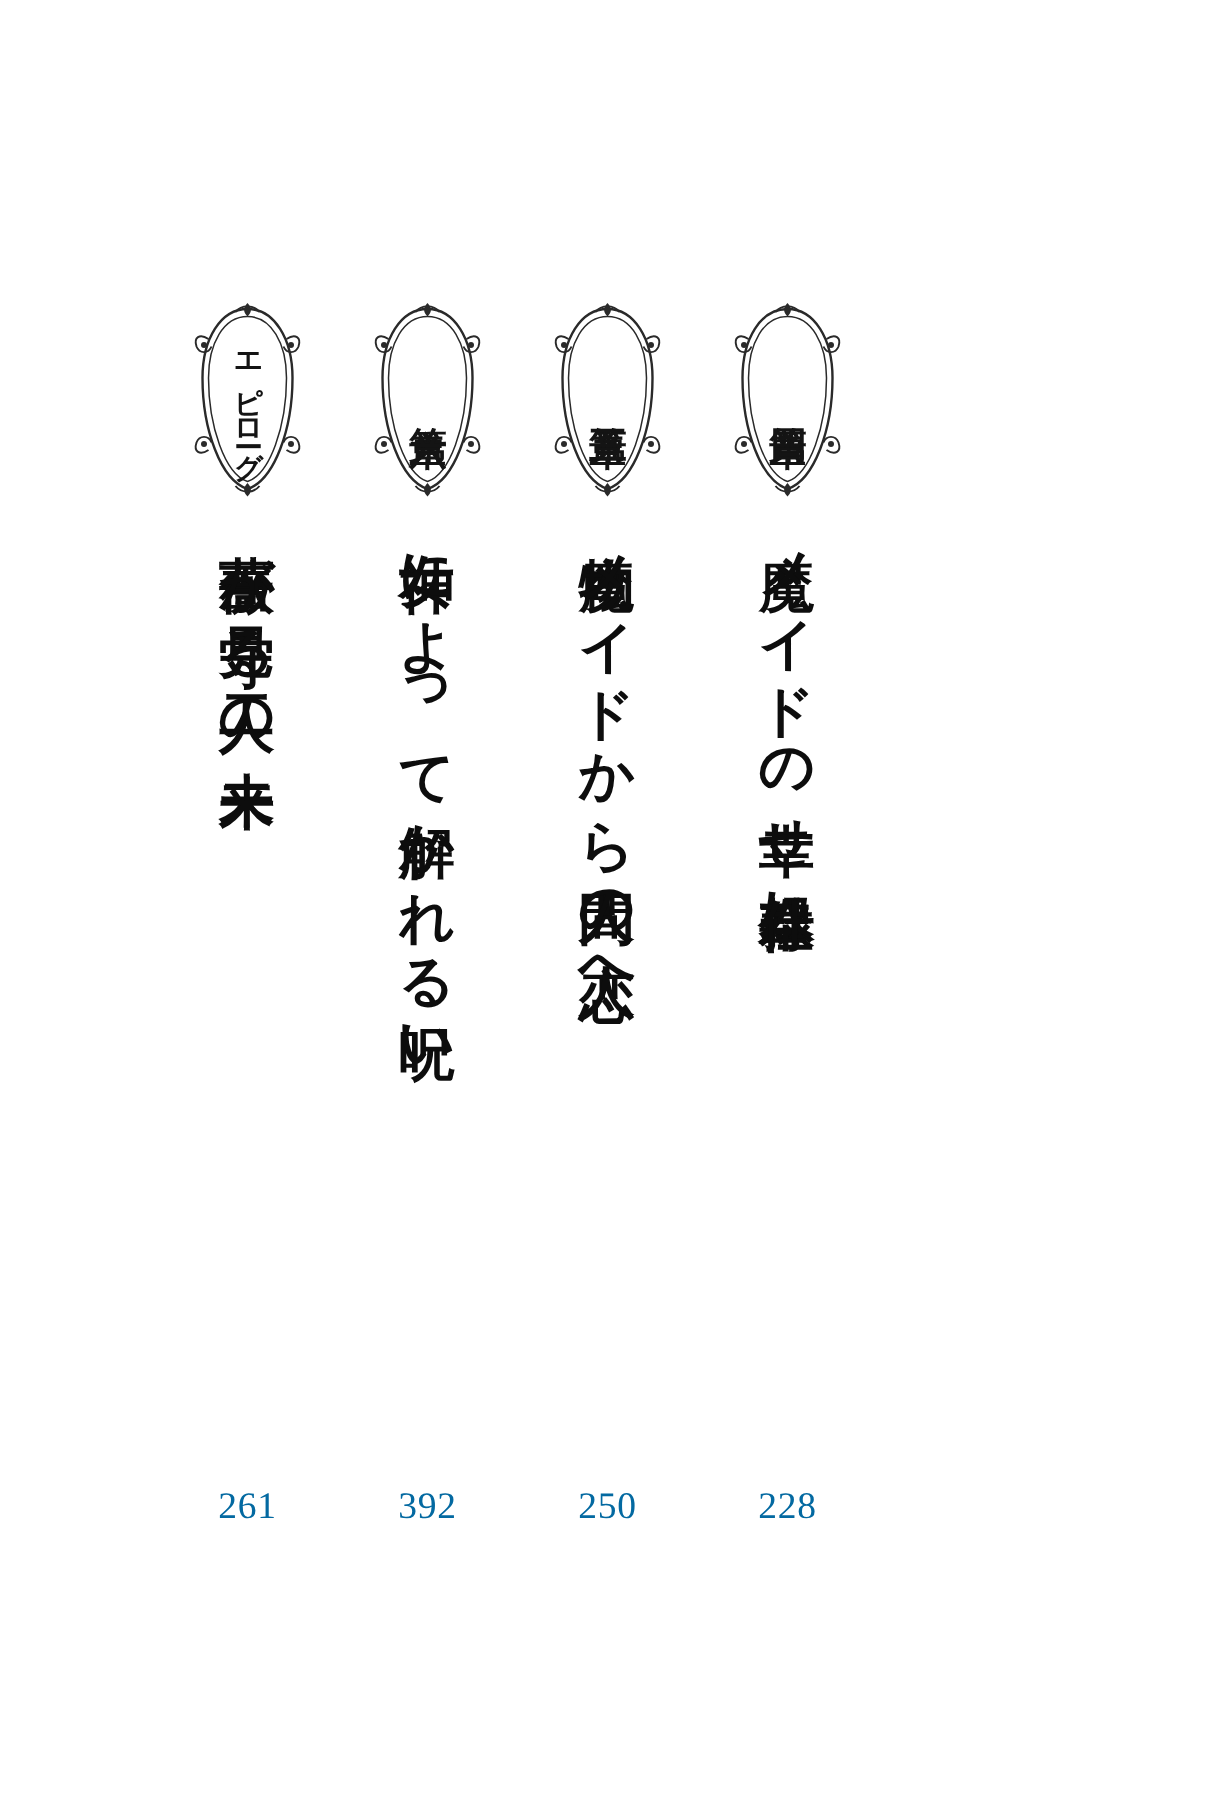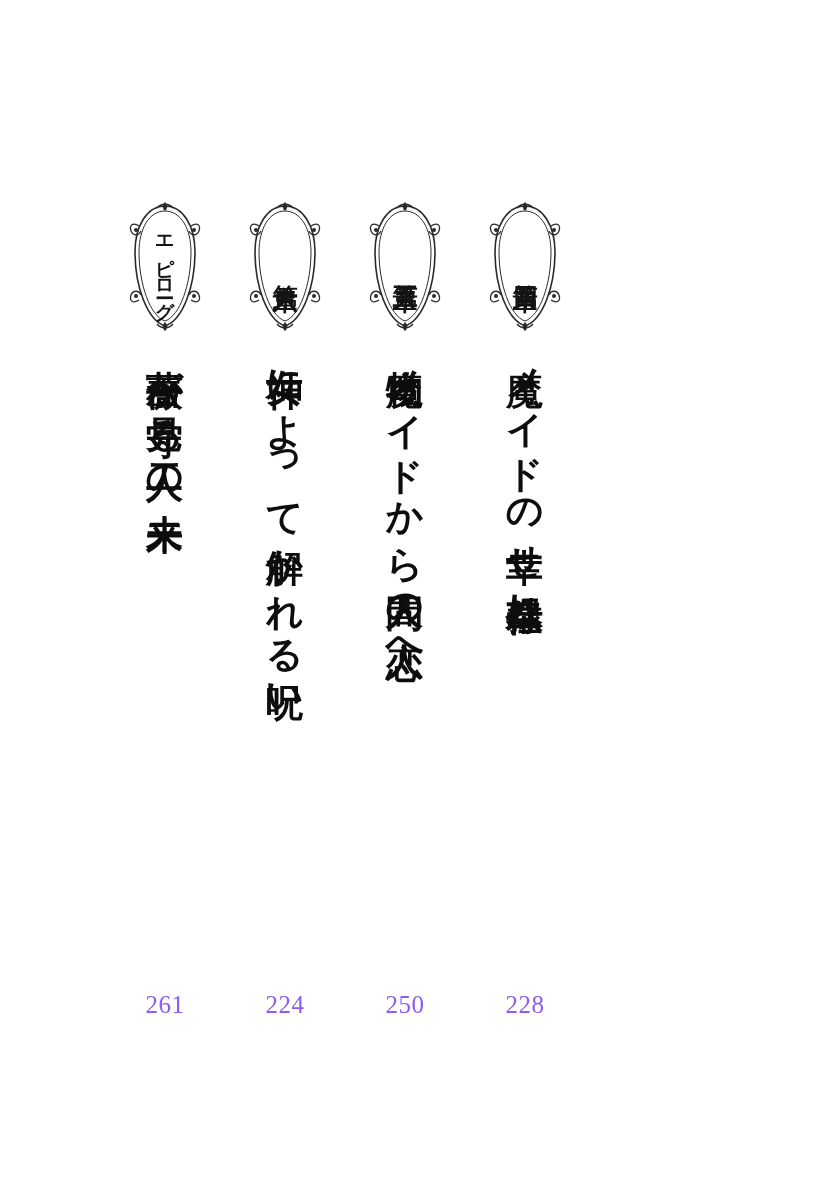--- a/index.html
+++ b/index.html
@@ -106,21 +106,21 @@
     align-items: center;
     gap: 36px;
     padding-right: 130px;
     box-sizing: border-box;
   }
   .page-number {
     width: 84px;
     text-align: center;
     font-size: 25px;
     font-family: "Liberation Serif", "DejaVu Serif", serif;
-    color: #8b5cf6;
+    color: #0369a1;
     letter-spacing: 0.5px;
   }
 </style>
 </head>
 <body>
 
 <div class="page">
 
   <div class="toc">
 
@@ -238,17 +238,17 @@
         <span class="chapter-label kana">エピローグ</span>
       </div>
       <div class="entry-title">薔薇が見守る二人の未来</div>
     </div>
 
   </div>
 
   <div class="page-numbers">
     <div class="page-number">228</div>
     <div class="page-number">250</div>
-    <div class="page-number">224</div>
+    <div class="page-number">392</div>
     <div class="page-number">261</div>
   </div>
 
 </div>
 
 </body></html>

